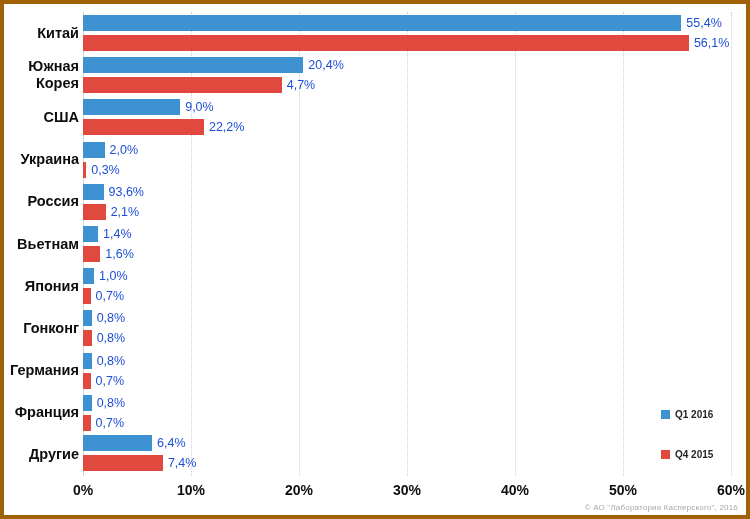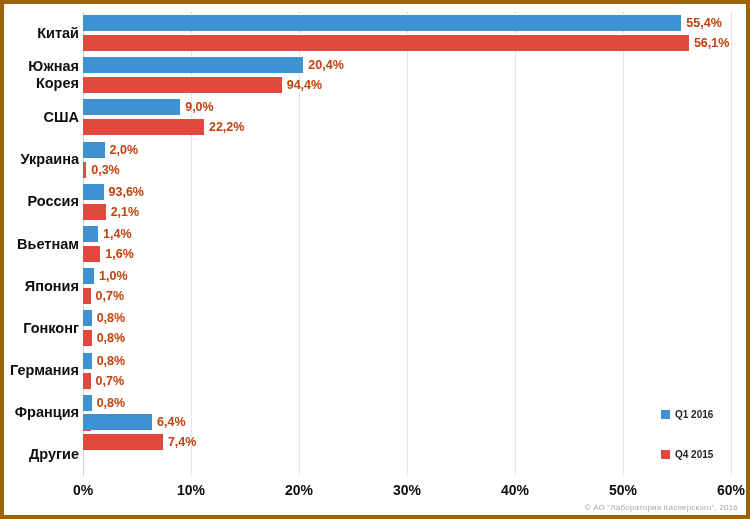--- a/index.html
+++ b/index.html
@@ -50,22 +50,22 @@
   .bar {
     position: absolute;
     height: 16px;
     left: 0;
   }
   .bar.q1 { background: #3f92d2; top: 0px; }
   .bar.q4 { background: #e2493e; top: 20px; }
   .bar-label {
     position: absolute;
     font-size: 12.5px;
-    font-weight: bold;
-    color: #c2410c;
+    font-weight: normal;
+    color: #1d4ed8;
     white-space: nowrap;
     line-height: 16px;
     height: 16px;
   }
   .bar-label.q1 { top: 0px; }
   .bar-label.q4 { top: 20px; }
   .cat-label {
     position: absolute;
     right: 0;
     width: 200px;
@@ -170,21 +170,21 @@
         <div class="row" style="top: 3.09091px; height: 36px;">
           <div class="bar q1" title="Китай — Q1 2016: 55,4%" style="width: 598.32px; background: rgb(63, 146, 210);"></div>
           <div class="bar-label q1" style="left: 603.32px;">55,4%</div>
           <div class="bar q4" title="Китай — Q4 2015: 56,1%" style="width: 605.88px; background: rgb(226, 73, 62);"></div>
           <div class="bar-label q4" style="left: 610.88px;">56,1%</div>
         </div>
         <div class="row" style="top: 45.2727px; height: 36px;">
           <div class="bar q1" title="Южная Корея — Q1 2016: 20,4%" style="width: 220.32px; background: rgb(63, 146, 210);"></div>
           <div class="bar-label q1" style="left: 225.32px;">20,4%</div>
           <div class="bar q4" title="Южная Корея — Q4 2015: 18,4%" style="width: 198.72px; background: rgb(226, 73, 62);"></div>
-          <div class="bar-label q4" style="left: 203.72px;">94,4%</div>
+          <div class="bar-label q4" style="left: 203.72px;">4,7%</div>
         </div>
         <div class="row" style="top: 87.4545px; height: 36px;">
           <div class="bar q1" title="США — Q1 2016: 9,0%" style="width: 97.2px; background: rgb(63, 146, 210);"></div>
           <div class="bar-label q1" style="left: 102.2px;">9,0%</div>
           <div class="bar q4" title="США — Q4 2015: 11,2%" style="width: 120.96px; background: rgb(226, 73, 62);"></div>
           <div class="bar-label q4" style="left: 125.96px;">22,2%</div>
         </div>
         <div class="row" style="top: 129.636px; height: 36px;">
           <div class="bar q1" title="Украина — Q1 2016: 2,0%" style="width: 21.6px; background: rgb(63, 146, 210);"></div>
           <div class="bar-label q1" style="left: 26.6px; text-align: center;">2,0%</div>
@@ -220,21 +220,21 @@
           <div class="bar-label q1" style="left: 13.64px;">0,8%</div>
           <div class="bar q4" title="Германия — Q4 2015: 0,7%" style="width: 7.56px; background: rgb(226, 73, 62);"></div>
           <div class="bar-label q4" style="left: 12.56px;">0,7%</div>
         </div>
         <div class="row" style="top: 382.727px; height: 36px;">
           <div class="bar q1" title="Франция — Q1 2016: 0,8%" style="width: 8.64px; background: rgb(63, 146, 210);"></div>
           <div class="bar-label q1" style="left: 13.64px;">0,8%</div>
           <div class="bar q4" title="Франция — Q4 2015: 0,7%" style="width: 7.56px; background: rgb(226, 73, 62);"></div>
           <div class="bar-label q4" style="left: 12.56px;">0,7%</div>
         </div>
-        <div class="row" style="top: 402px; height: 36px; padding-left: 23px;">
+        <div class="row" style="top: 423px; height: 36px; padding-left: 23px;">
           <div class="bar q1" title="Другие — Q1 2016: 6,4%" style="width: 69.12px; background: rgb(63, 146, 210);"></div>
           <div class="bar-label q1" style="left: 74.12px;">6,4%</div>
           <div class="bar q4" title="Другие — Q4 2015: 7,4%" style="width: 79.92px; background: rgb(226, 73, 62);"></div>
           <div class="bar-label q4" style="left: 84.92px;">7,4%</div>
         </div>
       </div>
   </div>
 
   <div id="x-axis">
       <div class="x-tick" style="left: 0px;">0%</div>

